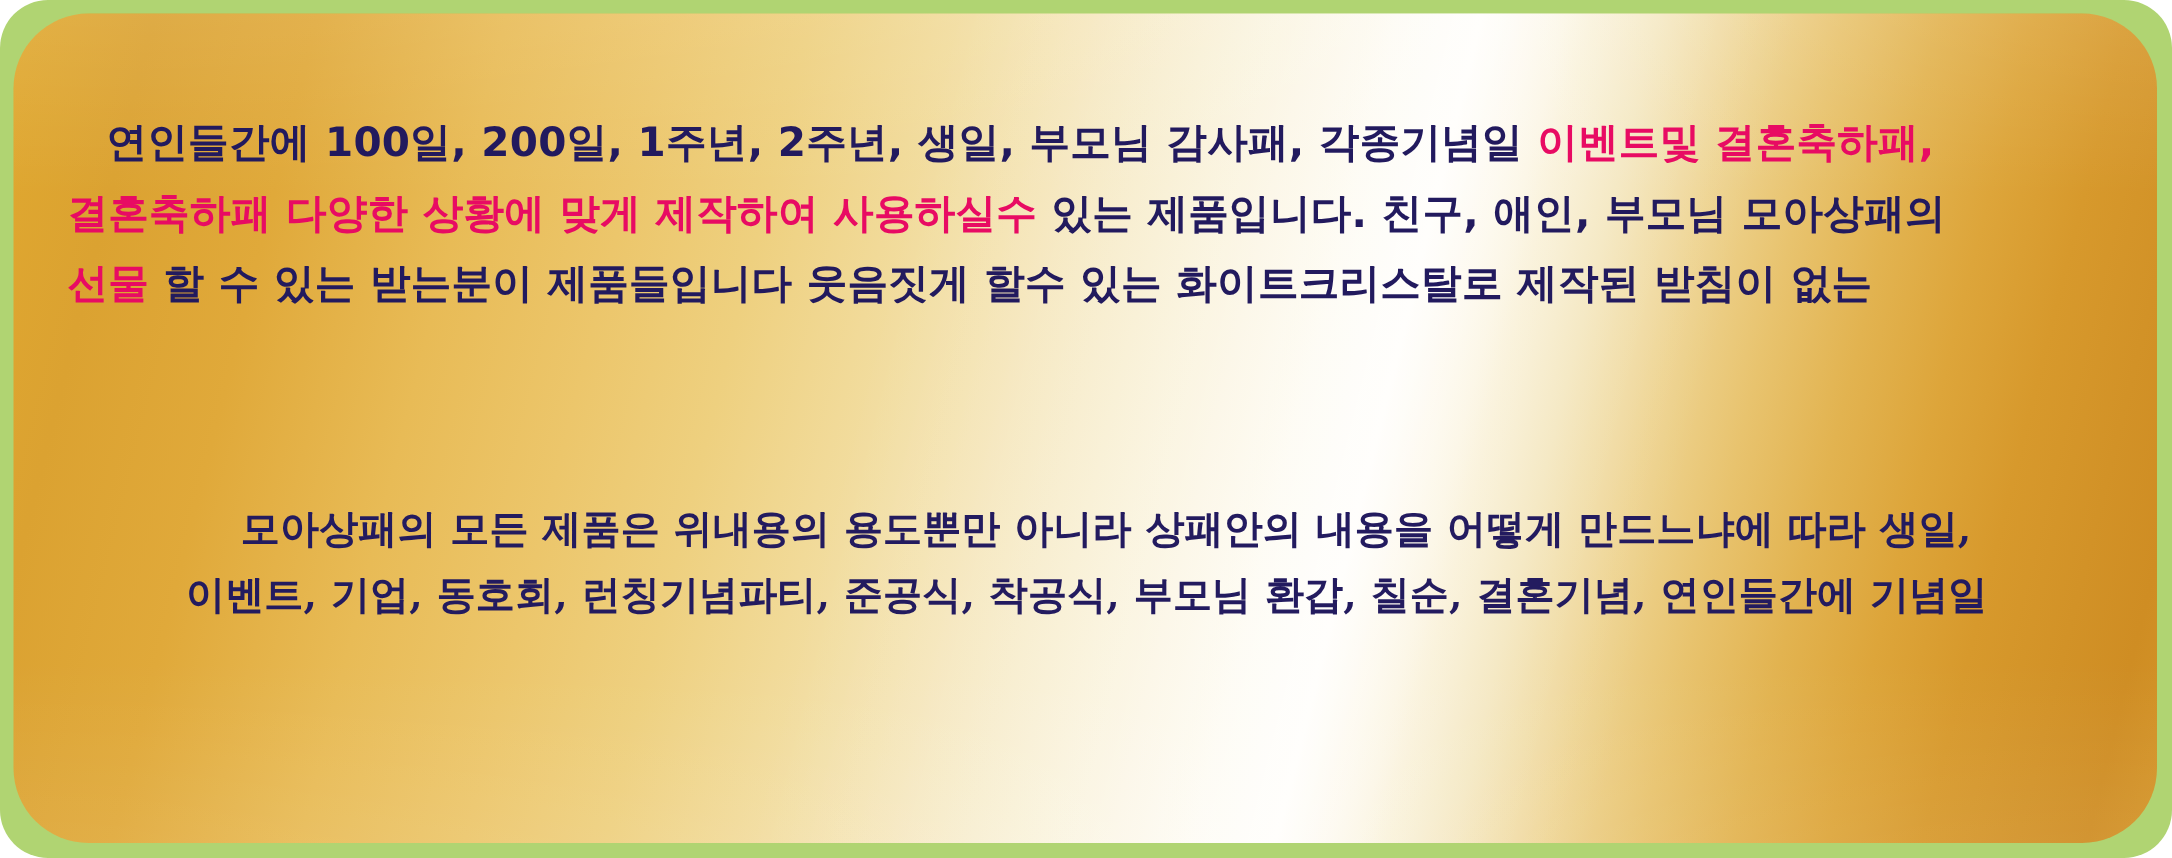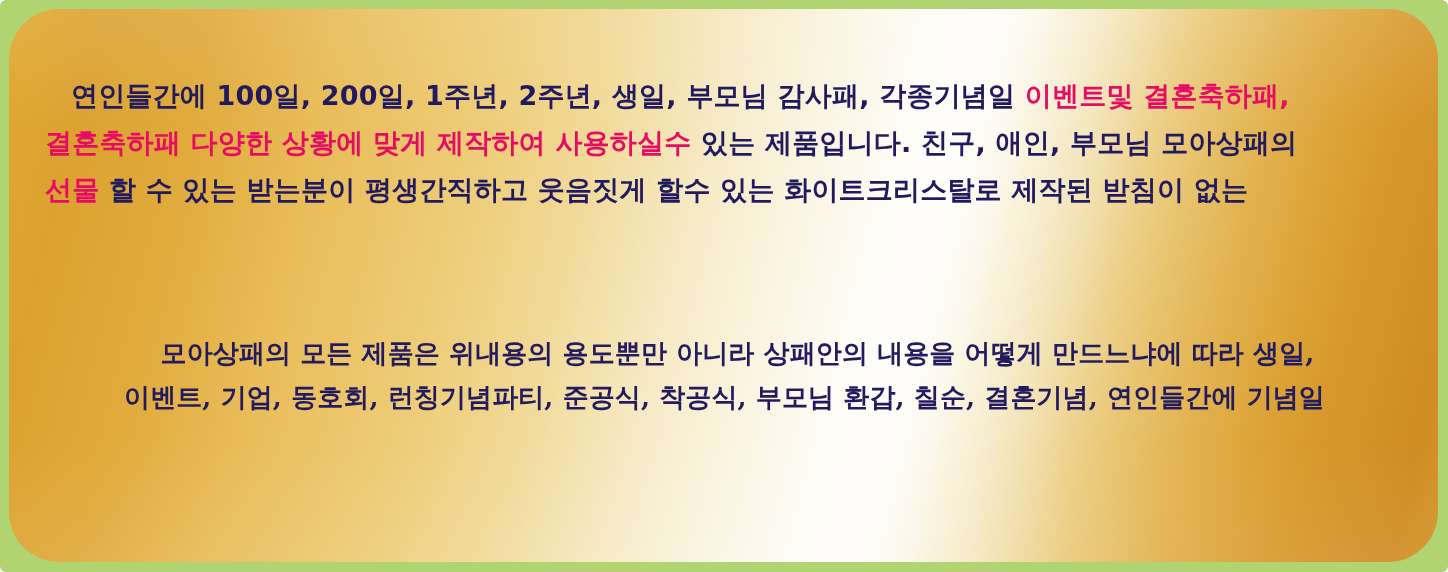--- a/index.html
+++ b/index.html
@@ -14,21 +14,21 @@
     overflow: hidden;
     font-family: "DejaVu Sans", "Liberation Sans", sans-serif;
   }
 
   #banner {
     position: relative;
     width: 1448px;
     height: 572px;
     box-sizing: border-box;
     background: #b0d472;
-    border-radius: 6px;
+    border-radius: 32px;
     padding: 9px 10px 10px 9px;
     overflow: hidden;
   }
 
   #plate {
     position: relative;
     width: 100%;
     height: 100%;
     box-sizing: border-box;
     border-radius: 50px;
@@ -148,21 +148,21 @@
 </head>
 <body>
 
 <div id="banner">
   <div id="plate">
     <div id="content">
 
       <div class="para" id="para-intro">
           <span class="line indent"><span class="">연인들간에  100일, 200일, 1주년, 2주년, 생일, 부모님 감사패, 각종기념일 </span><span class="hl">이벤트및 결혼축하패,</span></span>
           <span class="line"><span class="hl">결혼축하패 다양한 상황에 맞게 제작하여 사용하실수</span><span class=""> 있는 제품입니다. 친구, 애인, 부모님 모아상패의</span></span>
-          <span class="line"><span class="hl">선물</span><span class=""> 할 수 있는 받는분이 평생간직하고 웃음짓게 할수 있는 화이트크리스탈로 제작된 받침이 없는</span></span>
+          <span class="line"><span class="hl">선물</span><span class=""> 할 수 있는 받는분이 제품들입니다 웃음짓게 할수 있는 화이트크리스탈로 제작된 받침이 없는</span></span>
         </div>
 
       <div class="para" id="para-usage">
           <span class="line indent"><span class="">모아상패의 모든 제품은 위내용의 용도뿐만 아니라 상패안의 내용을 어떻게 만드느냐에 따라 생일,</span></span>
           <span class="line"><span class="">이벤트, 기업, 동호회, 런칭기념파티, 준공식, 착공식, 부모님 환갑, 칠순, 결혼기념, 연인들간에 기념일</span></span>
         </div>
 
     </div>
   </div>
 </div>

